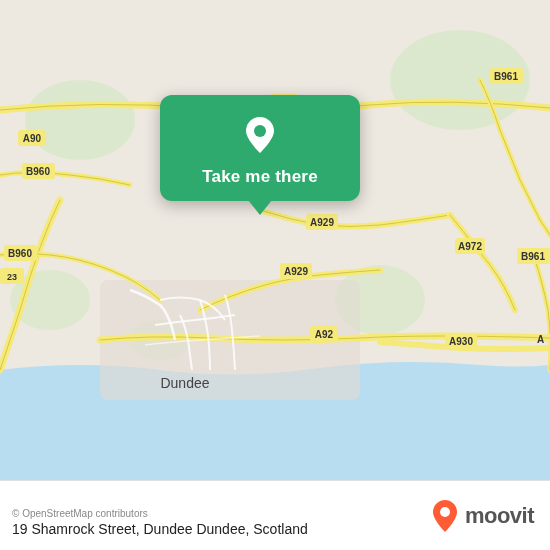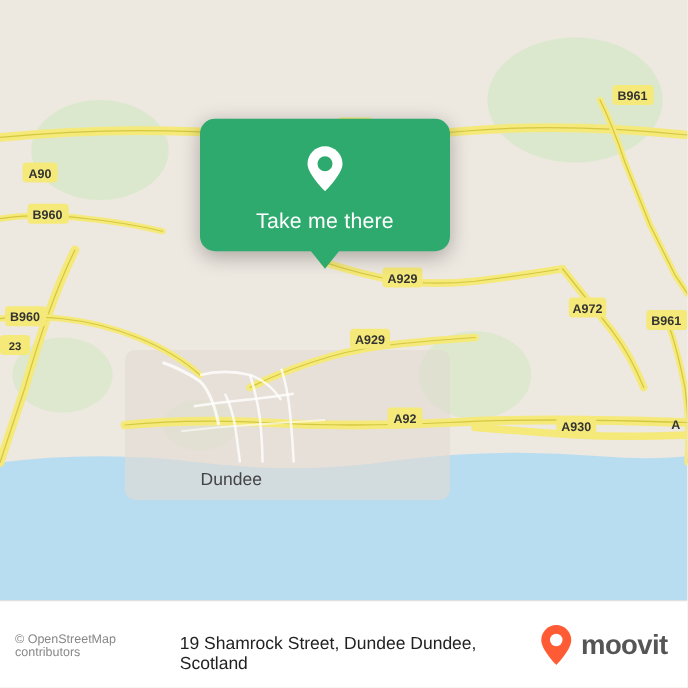--- a/index.html
+++ b/index.html
@@ -46,21 +46,21 @@
 
     #pin-icon {
       width: 44px;
       height: 44px;
       margin-bottom: 10px;
     }
 
     #popup-label {
       color: #fff;
       font-size: 17px;
-      font-weight: 400;
+      font-weight: 700;
       letter-spacing: 0.2px;
       text-align: center;
     }
 
     
     #popup-card::after {
       content: '';
       position: absolute;
       bottom: -14px;
       left: 50%;
@@ -77,21 +77,21 @@
       background: #fff;
       display: flex;
       align-items: center;
       justify-content: space-between;
       padding: 0 16px 0 12px;
       border-top: 1px solid #e0e0e0;
     }
 
     #address-block {
       display: flex;
-      flex-direction: row;
+      flex-direction: column;
       margin-top: 13px;
     }
 
     #copyright-text {
       font-size: 10px;
       color: #888;
       margin-bottom: 2px;
     }
 
     #address-text {

